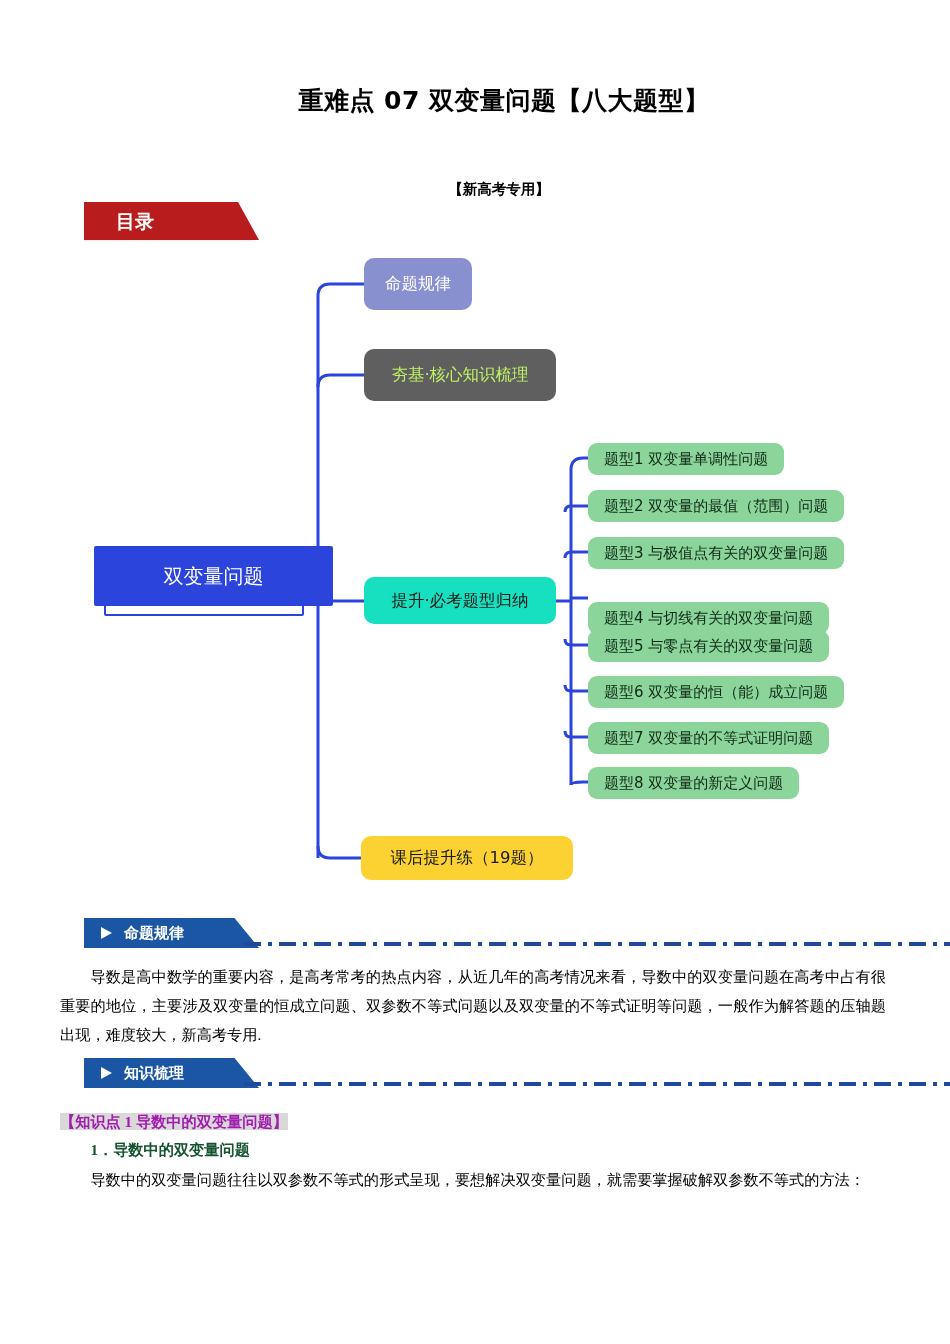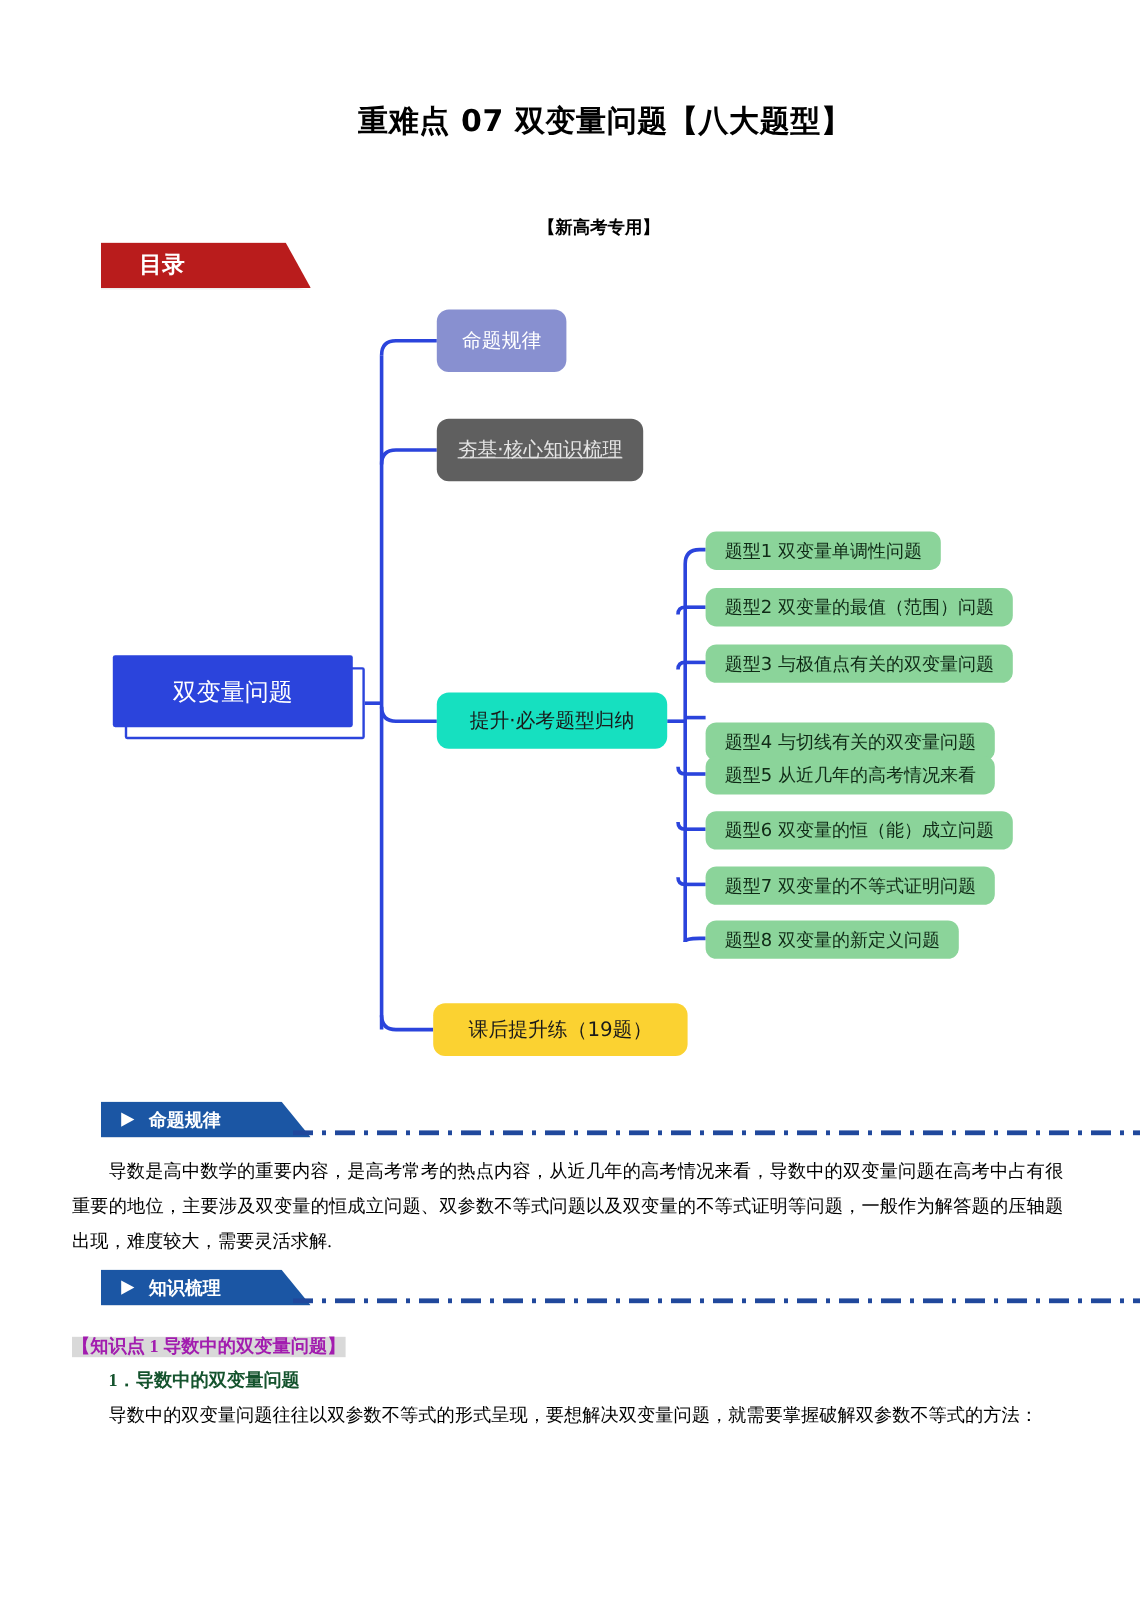--- a/index.html
+++ b/index.html
@@ -89,21 +89,21 @@
     box-sizing: border-box;
     display: flex;
     align-items: center;
     font-family: "DejaVu Sans", "Liberation Sans", sans-serif;
     white-space: nowrap;
   }
 
   .node-root {
     left: 94px;
     top: 546px;
-    width: 200px;
+    width: 239px;
     height: 60px;
     background: #2B44DC;
     color: #ffffff;
     font-size: 20px;
     justify-content: center;
     border-radius: 2px;
   }
   .node-root-frame {
     position: absolute;
     left: 104px;
@@ -126,26 +126,25 @@
     top: 258px;
     width: 108px;
     height: 52px;
     background: #8890D0;
     color: #ffffff;
     justify-content: center;
   }
   .node-hangji {
     left: 364px;
     top: 349px;
-    width: 172px;
+    width: 192px;
     height: 52px;
     background: #5F5F5F;
-    color: #e5e5e5;
-    justify-content: center;
-    text-decoration: underline;
+    color: #bef264;
+    justify-content: center;
   }
   .node-tisheng {
     left: 364px;
     top: 577px;
     width: 192px;
     height: 47px;
     background: #16E0C0;
     color: #1a1a1a;
     justify-content: center;
   }
@@ -310,33 +309,33 @@
 
 <div class="node node-l1 node-mingti">命题规律</div>
 <div class="node node-l1 node-hangji">夯基·核心知识梳理</div>
 <div class="node node-l1 node-tisheng">提升·必考题型归纳</div>
 <div class="node node-kehou">课后提升练（19题）</div>
 
 <div class="node node-l2" style="top:443px">题型1 双变量单调性问题</div>
 <div class="node node-l2" style="top:490px">题型2 双变量的最值（范围）问题</div>
 <div class="node node-l2" style="top:537px">题型3 与极值点有关的双变量问题</div>
 <div class="node node-l2" style="top:602px">题型4 与切线有关的双变量问题</div>
-<div class="node node-l2" style="top:630px">题型5 从近几年的高考情况来看</div>
+<div class="node node-l2" style="top:630px">题型5 与零点有关的双变量问题</div>
 <div class="node node-l2" style="top:676px">题型6 双变量的恒（能）成立问题</div>
 <div class="node node-l2" style="top:722px">题型7 双变量的不等式证明问题</div>
 <div class="node node-l2" style="top:767px">题型8 双变量的新定义问题</div>
 
 <div class="sec-wrap" style="top:918px">
   <div class="sec-banner"></div>
   <div class="sec-tri"></div>
   <div class="sec-label">命题规律</div>
   <div class="sec-rule"></div>
 </div>
 
-<div class="body-p" style="top:962px">导数是高中数学的重要内容，是高考常考的热点内容，从近几年的高考情况来看，导数中的双变量问题在高考中占有很重要的地位，主要涉及双变量的恒成立问题、双参数不等式问题以及双变量的不等式证明等问题，一般作为解答题的压轴题出现，难度较大，需要灵活求解.</div>
+<div class="body-p" style="top:962px">导数是高中数学的重要内容，是高考常考的热点内容，从近几年的高考情况来看，导数中的双变量问题在高考中占有很重要的地位，主要涉及双变量的恒成立问题、双参数不等式问题以及双变量的不等式证明等问题，一般作为解答题的压轴题出现，难度较大，新高考专用.</div>
 
 <div class="sec-wrap" style="top:1058px">
   <div class="sec-banner"></div>
   <div class="sec-tri"></div>
   <div class="sec-label">知识梳理</div>
   <div class="sec-rule"></div>
 </div>
 
 <div class="kp-title" style="top:1112px">
   <span class="hl">【知识点 1 导数中的双变量问题】</span>

